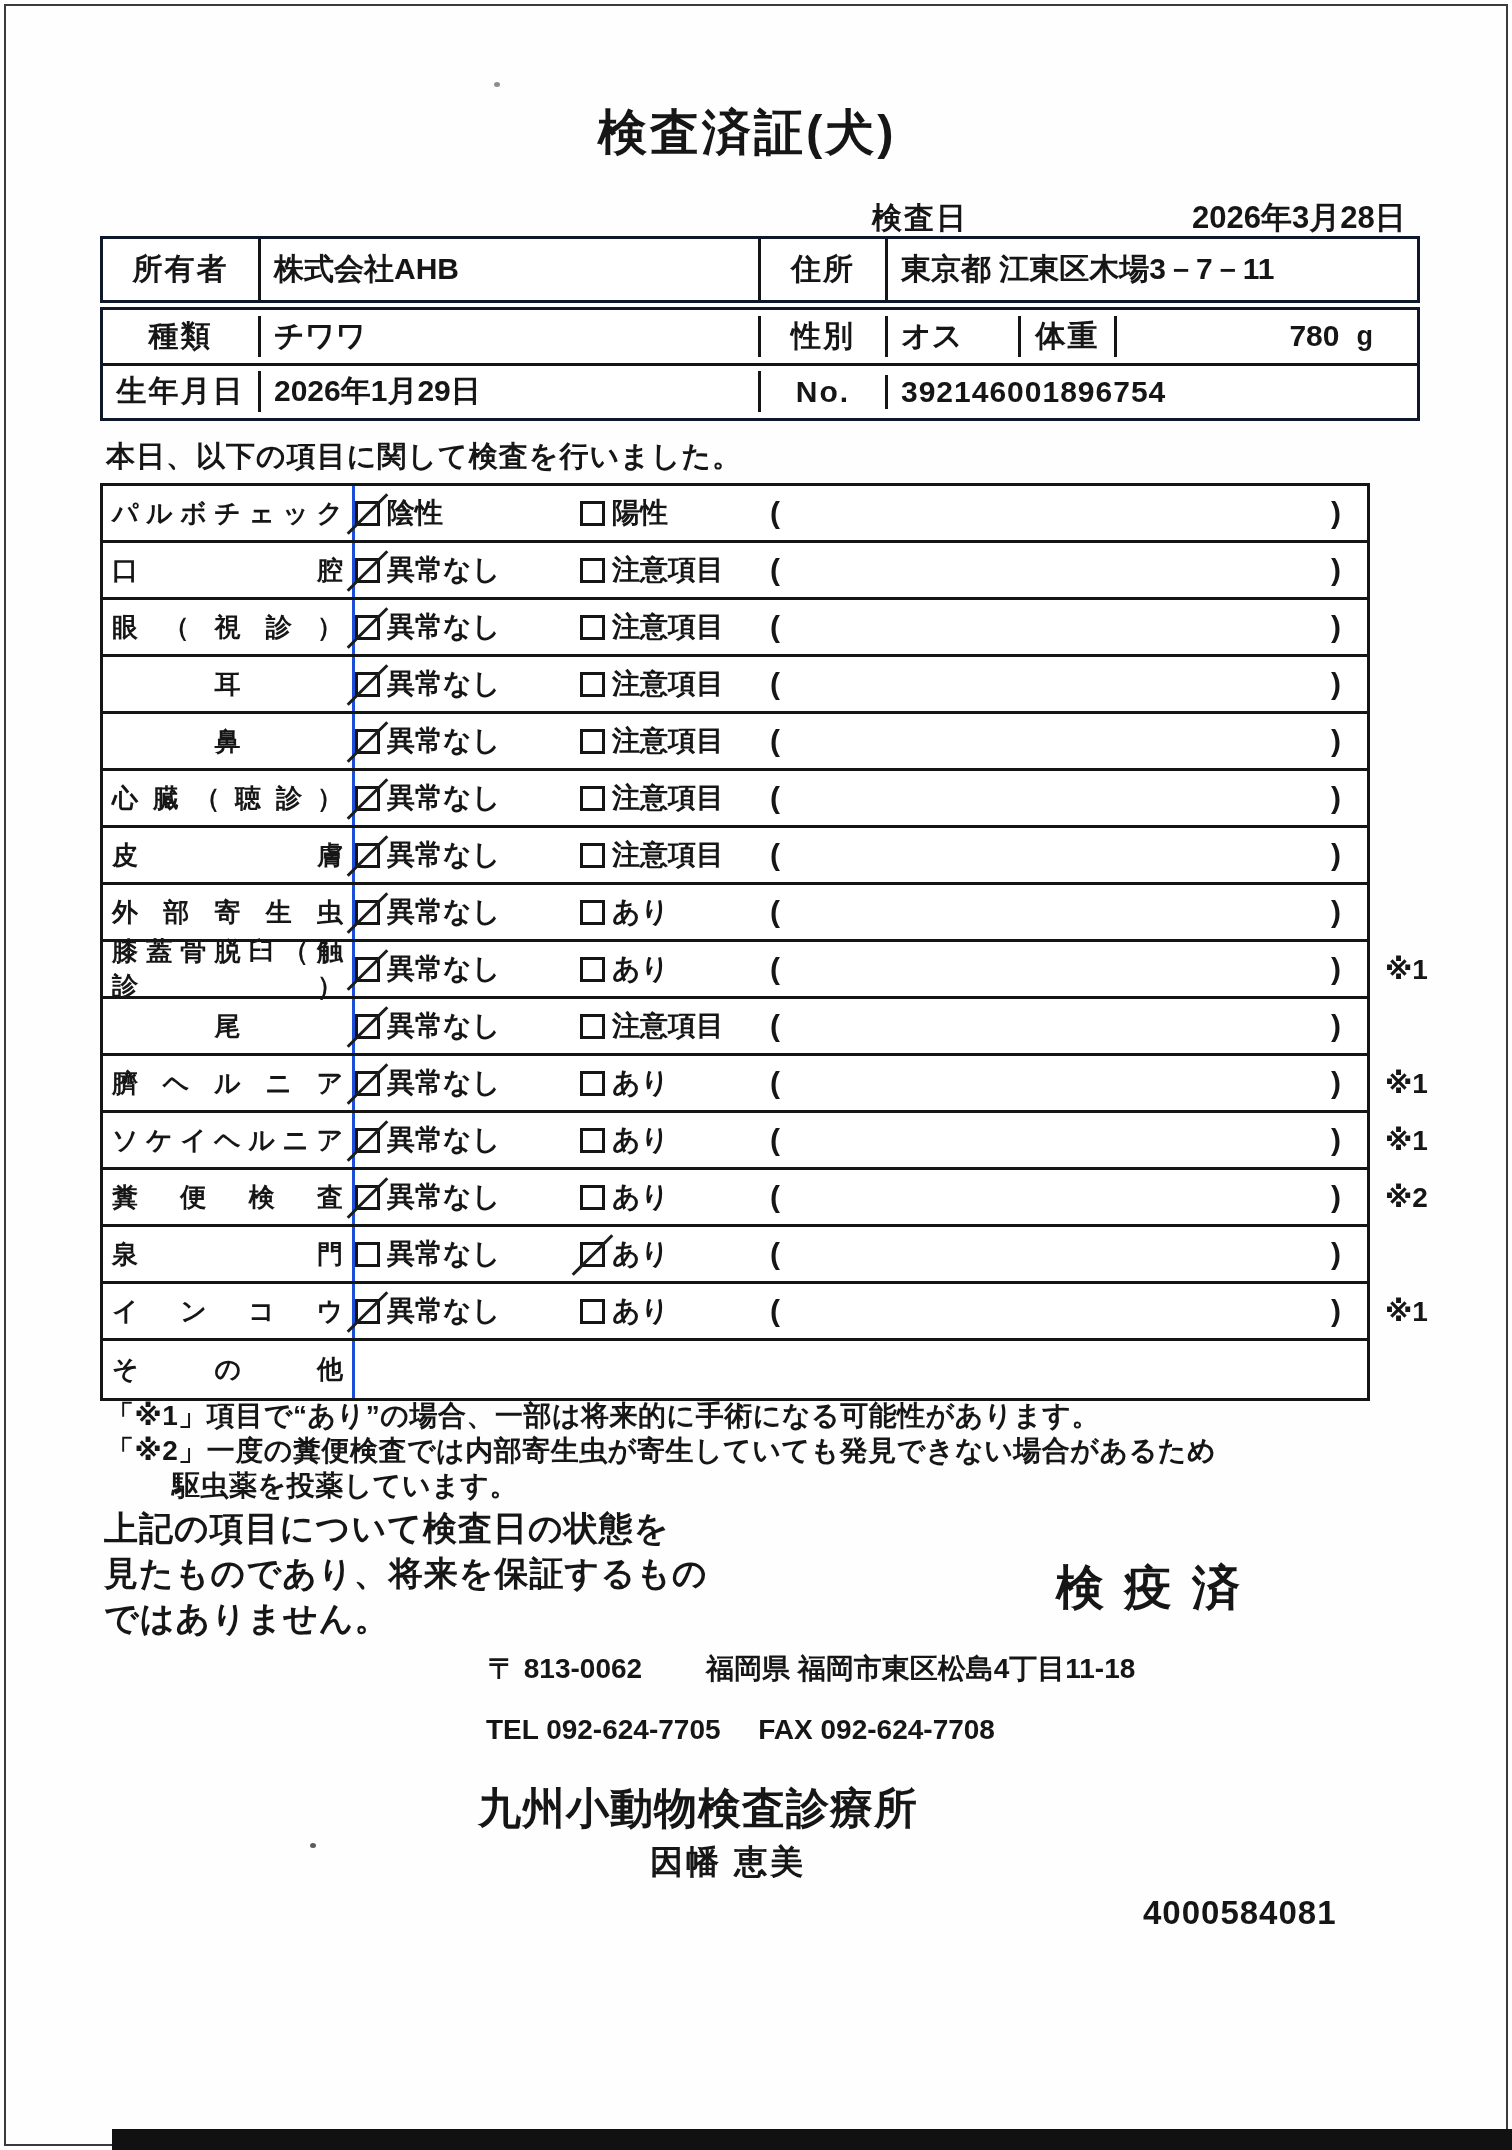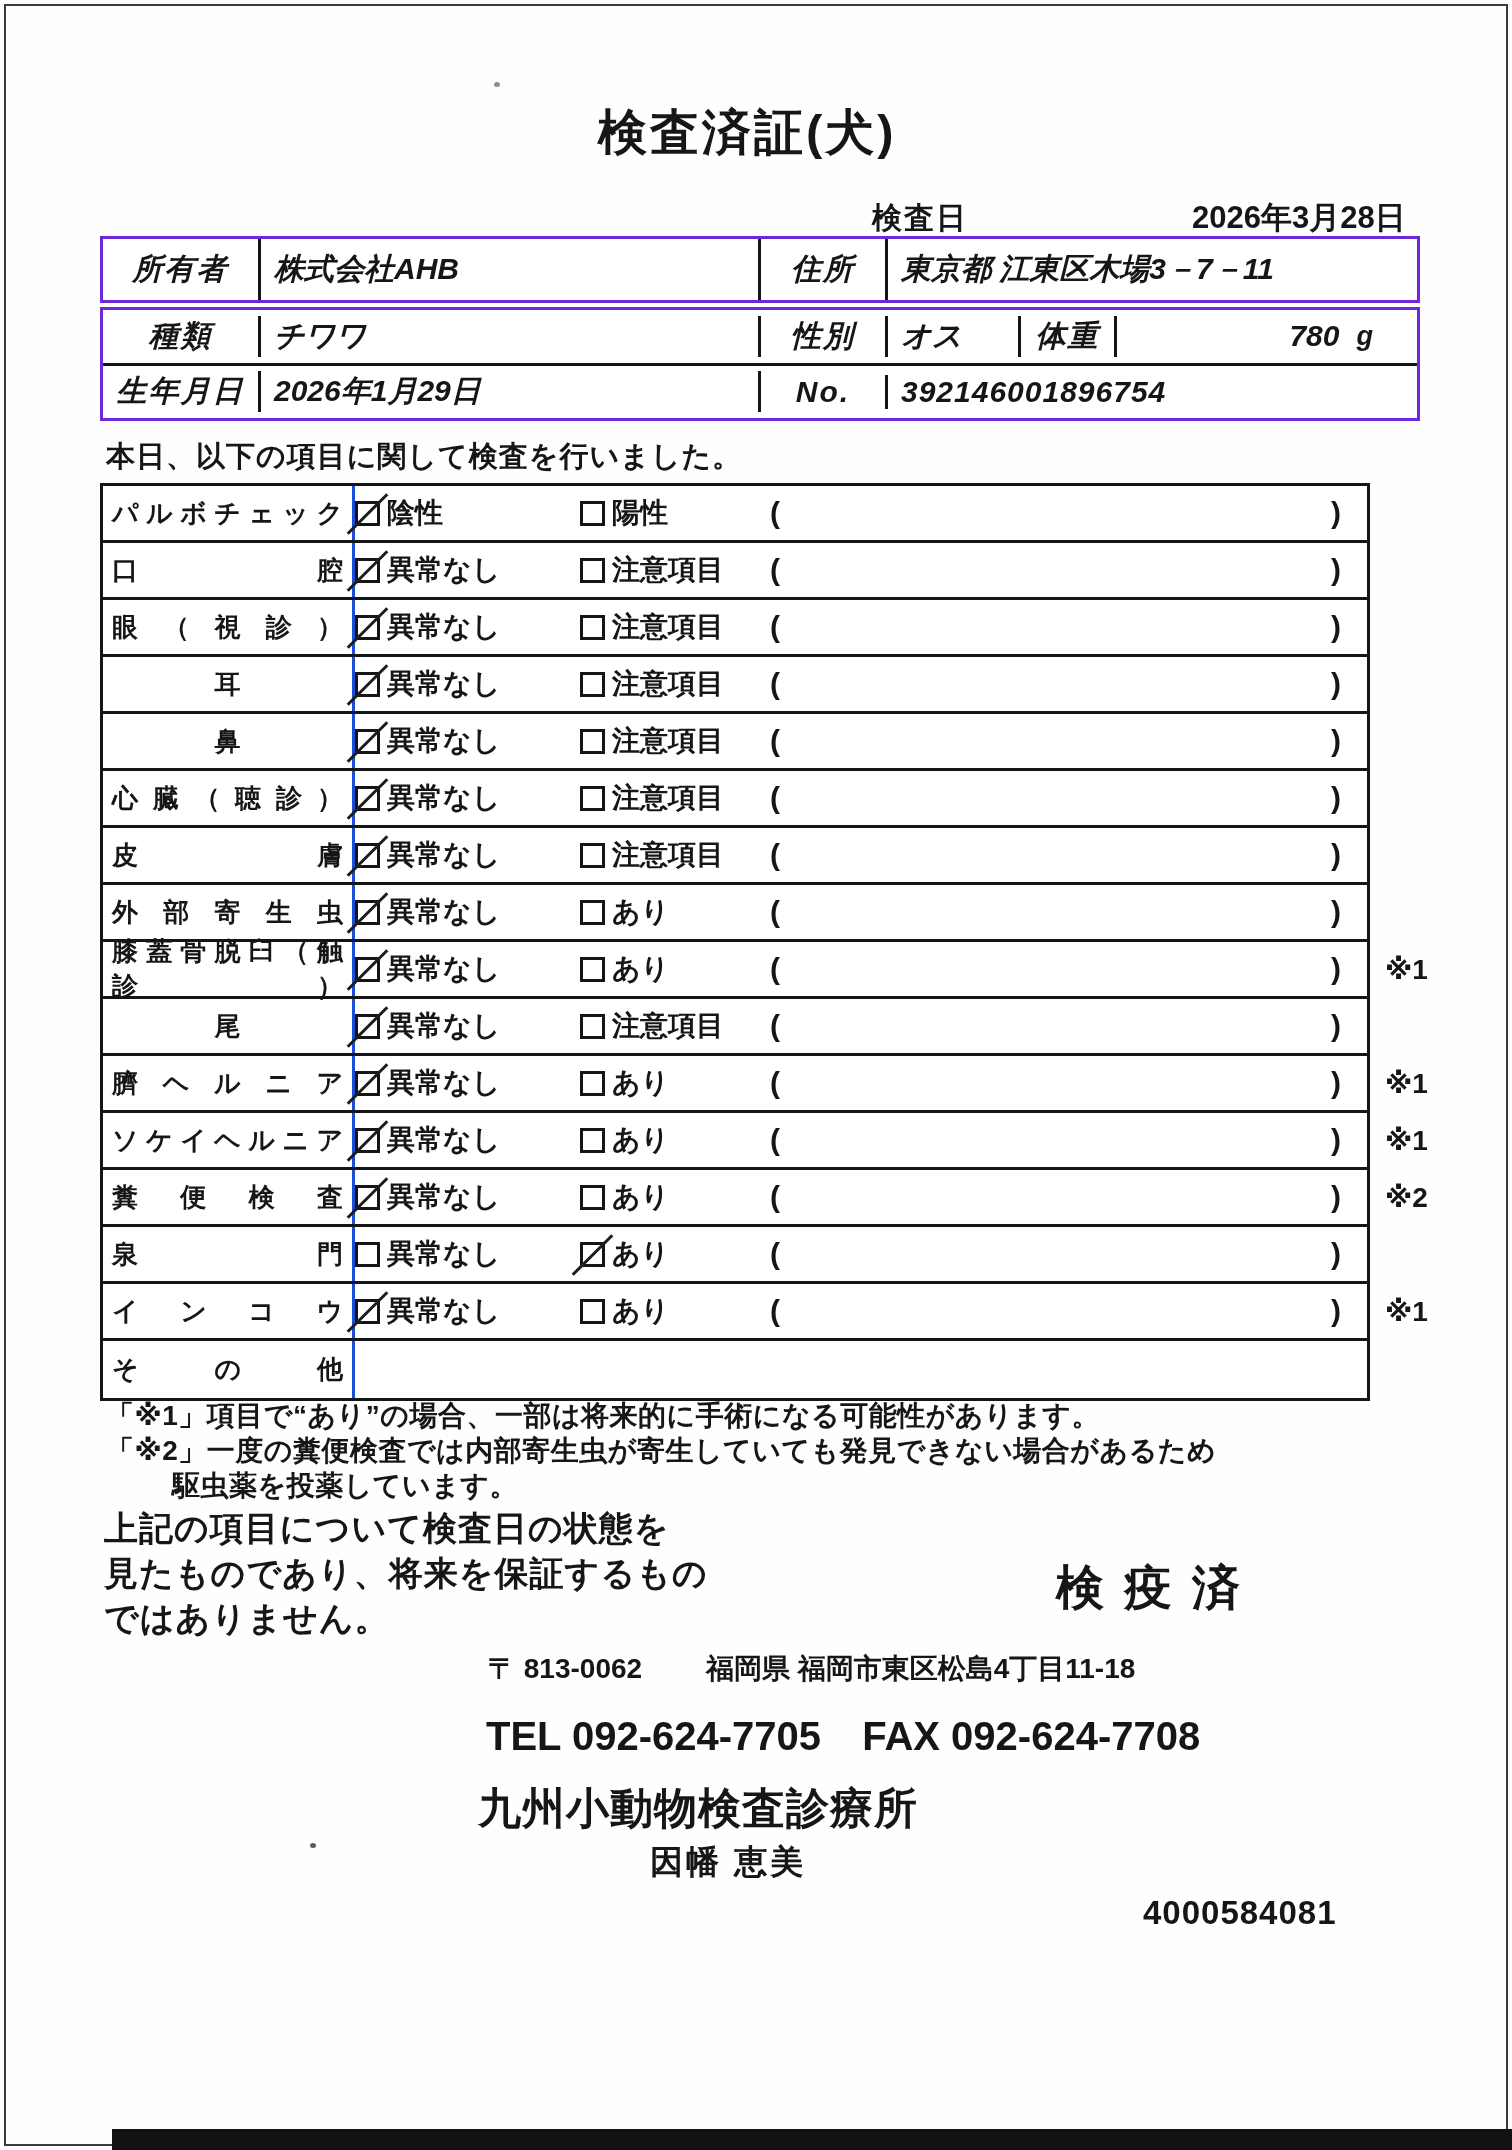--- a/index.html
+++ b/index.html
@@ -11,21 +11,21 @@
   }
   .abs { position:absolute; }
   .page-frame { inset:4px; border:2px solid #3a3a3a; pointer-events:none; }
 
   
   .doc-title { left:598px; top:100px; font-size:49px; letter-spacing:3px; }
   .insp-date-label { left:872px; top:198px; font-size:30px; letter-spacing:2px; }
   .insp-date-value { left:1192px; top:197px; font-size:31px; }
 
   
-  .ibox { border:3px solid #6d28d9; display:flex; background:#fff;font-style:italic; }
+  .ibox { border:3px solid #0f172a; display:flex; background:#fff; }
   .box1 { left:100px; top:236px; width:1320px; height:67px; }
   .box23 { left:100px; top:307px; width:1320px; height:114px; flex-direction:column; }
   .irow { display:flex; flex:1;align-items:center; }
   .irow.rtop { border-bottom:3px solid #151515; }
   .icell { display:flex; align-items:center; border-right:3px solid #151515; }
   .icell.last { border-right:none; }
   .icell.lbl { justify-content:center; font-size:30px; letter-spacing:2px; }
   .icell.val { padding-left:13px; font-size:30px; }
   .w-c1 { width:158px; flex:none; }
   .w-c2 { width:500px; flex:none; }
@@ -64,21 +64,21 @@
 
   
   .notes { left:106px; top:1398px; font-size:28px; line-height:35px; letter-spacing:0.5px; }
   .note-indent { margin-left:66px; }
   .disclaimer { left:104px; top:1506px; font-size:34px; line-height:45px; letter-spacing:1px; }
   .stamp { left:1056px; top:1556px; font-size:48px; letter-spacing:20px; }
 
   
   .postal-line { left:488px; top:1650px; font-size:28px; }
   .postal-gap { margin-left:56px; }
-  .tel-line { left:486px; top:1714px; font-size:40px; }
+  .tel-line { left:486px; top:1714px; font-size:28px; }
   .tel-gap { margin-left:30px; }
   .clinic-name { left:478px; top:1780px; font-size:43px; letter-spacing:1px; }
   .vet-name { left:650px; top:1840px; font-size:33px; letter-spacing:3px; }
   .serial { left:1143px; top:1894px; font-size:33px; letter-spacing:1px; }
 
   .scan-bar { left:112px; top:2129px; width:1400px; height:21px; background:#111; }
   .speck { border-radius:50%; background:#8d8d8d; }
   .speck1 { left:494px; top:82px; width:6px; height:5px; }
   .speck2 { left:310px; top:1843px; width:6px; height:5px; background:#5c5c5c; }
 </style>

